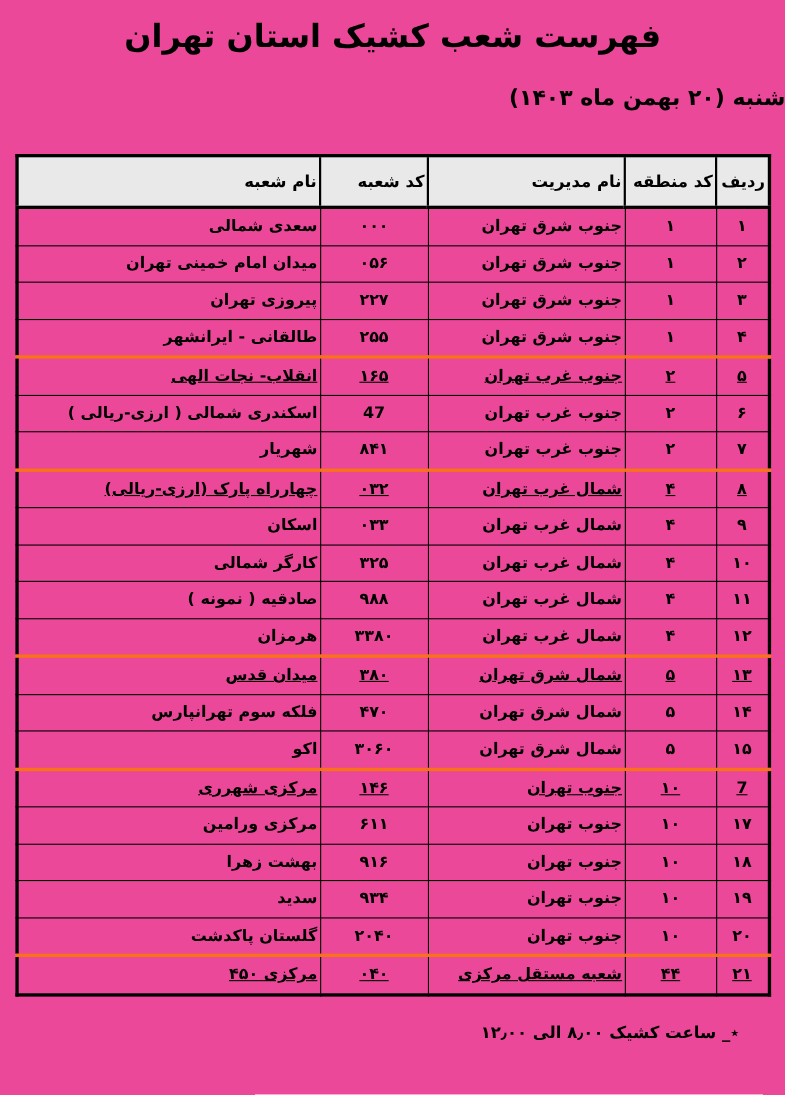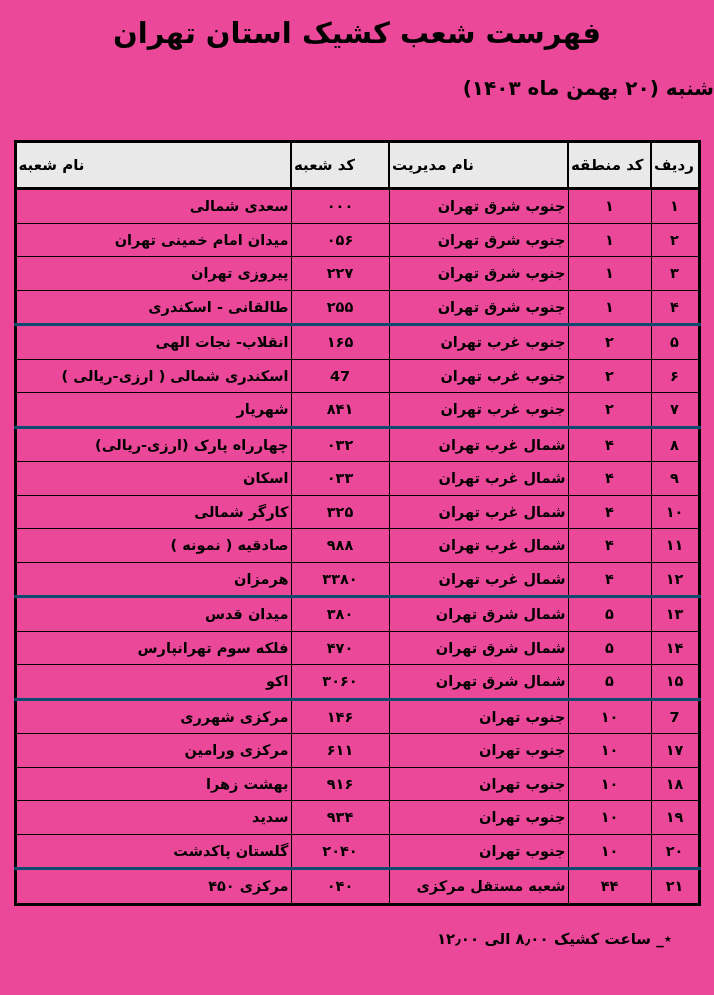--- a/index.html
+++ b/index.html
@@ -38,36 +38,37 @@
     border: 3px solid #000;
     table-layout: fixed;
   }
   table.branch-table th {
     background: #e9e9e9;
     border: 2px solid #000;
     border-bottom: 3px solid #000;
     height: 44px;
     font-size: 15px;
     font-weight: bold;
-    text-align: left;
+    text-align: right;
     vertical-align: middle;
     padding: 0 2px;
   }
   table.branch-table td {
     border: 1.5px solid #000;
     height: 32.5px;
     font-size: 14.5px;
     font-weight: bold;
     vertical-align: middle;
     padding: 0 2px;
     overflow: hidden;
     white-space: nowrap;
   }
   table.branch-table tr.group-start td {
-    border-top: 3px solid #0c4a6e;
+    border-top: 3px solid #f97316;
+    text-decoration: underline;
   }
   td.c-center { text-align: center; }
   td.c-right  { text-align: right; padding-right: 3px; margin-left: 48px; }
   .footer-note {
     margin: 24px 42px 0 16px;
     text-align: right;
     font-size: 15px;
     font-weight: bold;
     direction: rtl;
   }
@@ -118,21 +119,21 @@
           <td class="c-center">۱</td>
           <td class="c-right">جنوب شرق تهران</td>
           <td class="c-center">۲۲۷</td>
           <td class="c-right">پیروزی تهران</td>
         </tr>
         <tr>
           <td class="c-center">۴</td>
           <td class="c-center">۱</td>
           <td class="c-right">جنوب شرق تهران</td>
           <td class="c-center">۲۵۵</td>
-          <td class="c-right">طالقانی - اسکندری</td>
+          <td class="c-right">طالقانی - ایرانشهر</td>
         </tr>
         <tr class="group-start">
           <td class="c-center">۵</td>
           <td class="c-center">۲</td>
           <td class="c-right">جنوب غرب تهران</td>
           <td class="c-center">۱۶۵</td>
           <td class="c-right">انقلاب- نجات الهی</td>
         </tr>
         <tr>
           <td class="c-center">۶</td>

